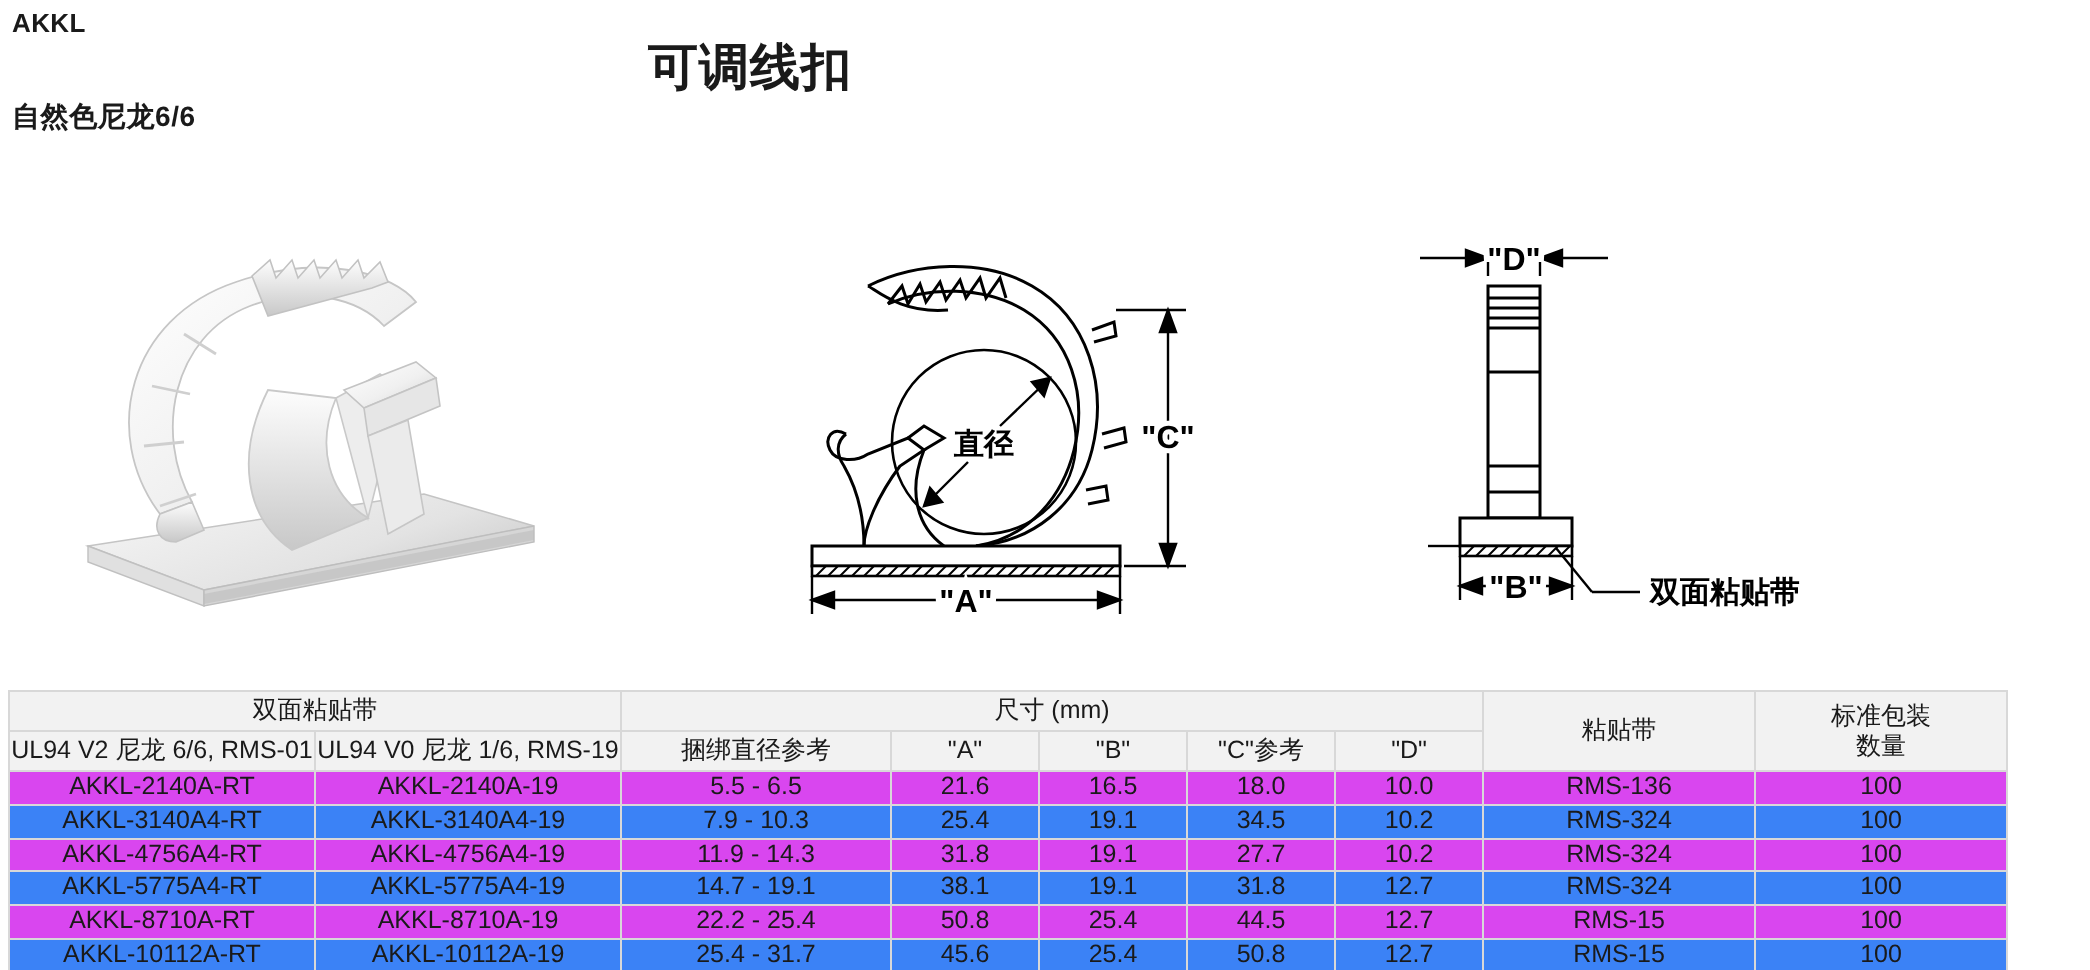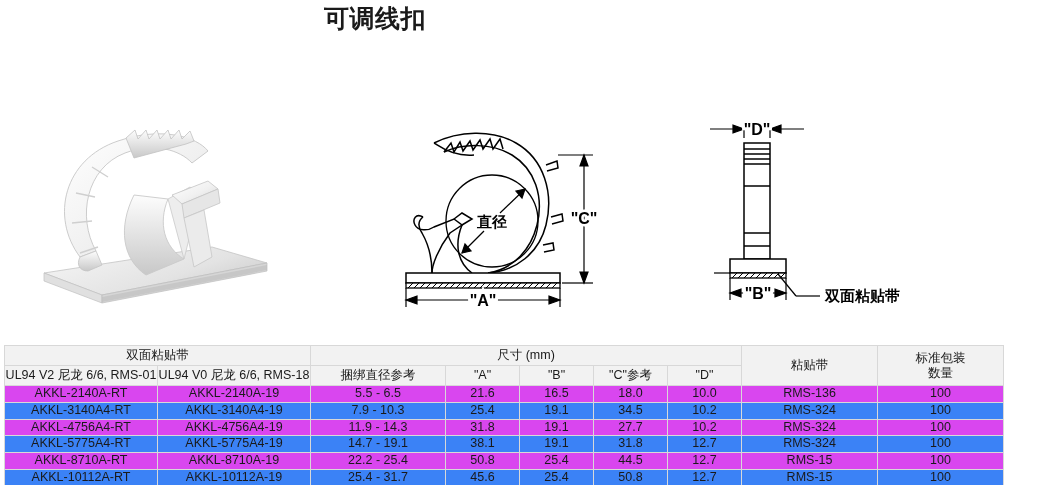--- a/index.html
+++ b/index.html
@@ -122,21 +122,23 @@
   .col-pn { width: 153px; }
   .col-bundle { width: 135px; }
   .col-dim { width: 74px; }
   .col-tape { width: 136px; }
   .col-pack { width: 126px; }
 </style>
 </head>
 <body>
 
 <div id="header-block">
+  <div class="hdr-code">AKKL</div>
   <div class="hdr-cn-title">可调线扣</div>
+  <div class="hdr-material">自然色尼龙6/6</div>
 </div>
 
 <div id="figures">
 
   <div class="figure" id="product-photo">
     <svg width="260" height="200" viewBox="0 0 260 200">
       <defs>
         <linearGradient id="plasticA" x1="0" y1="0" x2="1" y2="1">
           <stop offset="0%" stop-color="#ffffff"></stop>
           <stop offset="55%" stop-color="#f0f0f0"></stop>
@@ -351,21 +353,21 @@
         <th colspan="2">双面粘贴带</th>
         <th colspan="5">尺寸 (mm)</th>
         <th rowspan="2" class="two-line">粘贴带</th>
         <th rowspan="2" class="two-line">
           <div>标准包装</div>
           <div>数量</div>
         </th>
       </tr>
       <tr>
         <th>UL94 V2 尼龙 6/6, RMS-01</th>
-        <th>UL94 V0 尼龙 6/6, RMS-18</th>
+        <th>UL94 V0 尼龙 1/6, RMS-19</th>
         <th>捆绑直径参考</th>
         <th>"A"</th>
         <th>"B"</th>
         <th>"C"参考</th>
         <th>"D"</th>
       </tr>
     </thead>
     <tbody>
       <tr>
         <td>AKKL-2140A-RT</td>

